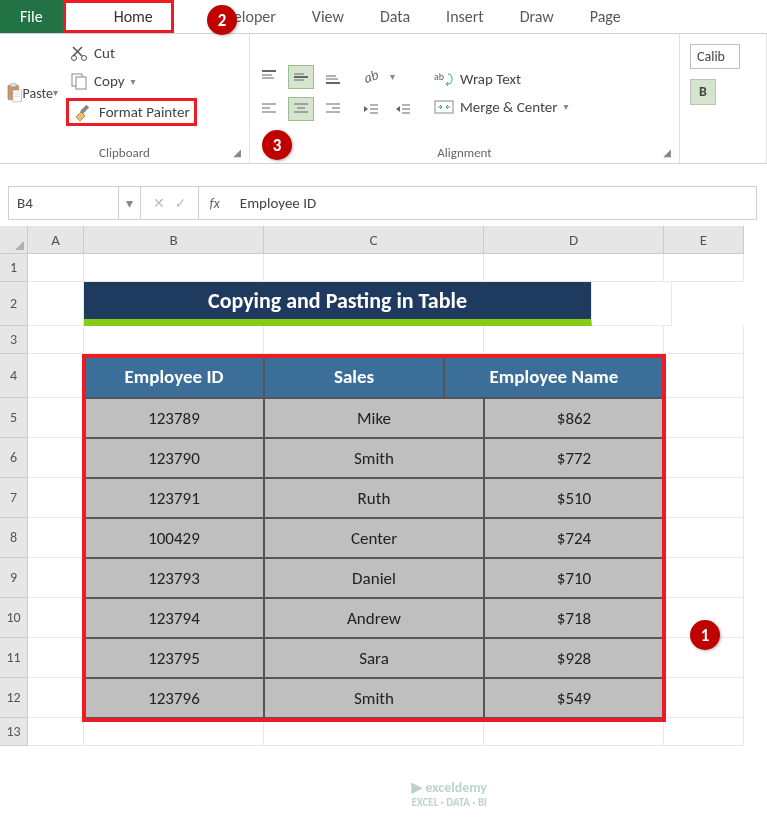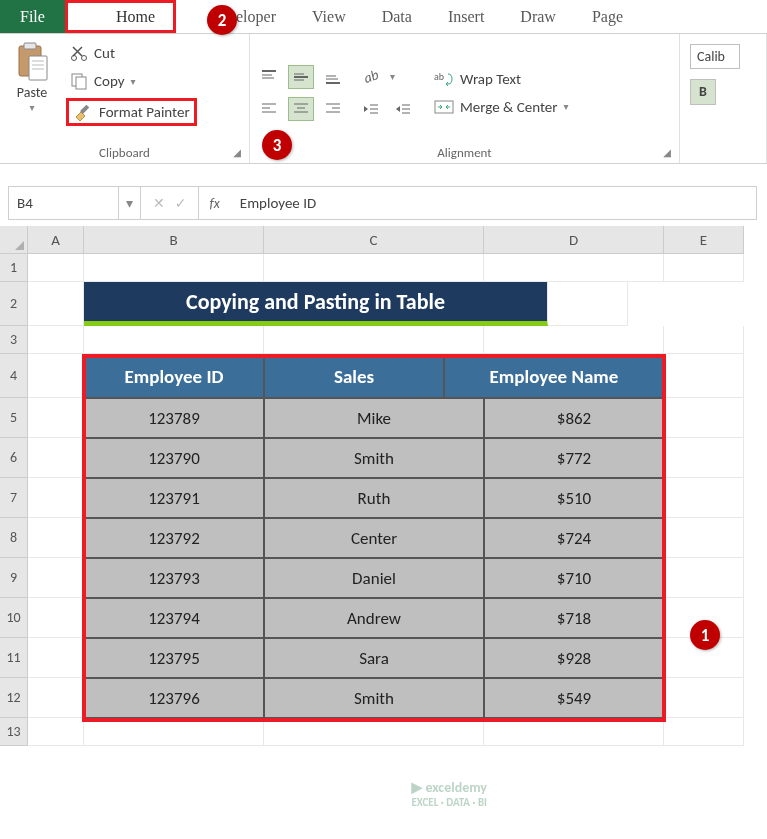--- a/index.html
+++ b/index.html
@@ -1,33 +1,33 @@
 <!DOCTYPE html>
 <html><head>
 <meta charset="utf-8">
 <style>
   * { box-sizing: border-box; margin: 0; padding: 0; }
   body { font-family: "Segoe UI", Calibri, Arial, sans-serif; font-size: 14px; background: #fff; width: 767px; height: 839px; overflow: hidden; position: relative; color: #444; }
 
   
   .ribbon-tabs { display: flex; align-items: stretch; height: 34px; border-bottom: 1.5px solid #d0d0d0; background: #fff; }
-  .ribbon-tab { padding: 0 18px; display: flex; align-items: center; font-size: 16px; color: #595959; cursor: pointer; font-family: Liberation Serif, serif; }
+  .ribbon-tab { padding: 0 18px; display: flex; align-items: center; font-size: 16px; color: #595959; cursor: pointer; }
   .ribbon-tab.file { background: #217346; color: #fff; font-weight: 400; padding: 0 20px; }
   .ribbon-tab.active { color: #333; padding-left: 48px; }
   .home-highlight { border: 3px solid #ed1c24; position: relative; }
 
   
   .ribbon-body { display: flex; height: 130px; border-bottom: 1.5px solid #d0d0d0; background: #fff; }
   .ribbon-group { display: flex; flex-direction: column; justify-content: space-between; border-right: 1.5px solid #e0e0e0; padding: 4px 6px 2px 6px; }
   .ribbon-group-label { text-align: center; font-size: 13px; color: #666; padding: 2px 0 1px 0; position: relative; }
   .ribbon-dialog-launcher { position: absolute; right: 2px; bottom: 2px; font-size: 10px; color: #888; }
 
   .clipboard-group { width: 250px; }
   .clipboard-content { display: flex; gap: 8px; flex: 1; padding-top: 2px; }
-  .paste-btn { display: flex; flex-direction: column; align-items: center; justify-content: flex-start; width: 52px; padding-top: 2px; }
+  .paste-btn { display: flex; flex-direction: row; align-items: center; justify-content: center; width: 52px; padding-top: 2px; }
   .paste-icon { width: 34px; height: 40px; }
   .paste-label { font-size: 14px; color: #444; margin-top: 2px; }
   .clip-right { display: flex; flex-direction: column; gap: 6px; padding-top: 2px; }
   .clip-item { display: flex; align-items: center; gap: 6px; font-size: 15px; color: #444; padding: 2px 4px; }
   .format-painter { border: 3px solid #ed1c24; }
 
   .alignment-group { width: 430px; }
   .align-content { display: flex; gap: 12px; flex: 1; padding-top: 4px; }
   .align-col { display: flex; flex-direction: column; gap: 8px; justify-content: center; }
   .align-row { display: flex; gap: 6px; }
@@ -59,21 +59,21 @@
   .cA { width: 56px; } .cB { width: 180px; } .cC { width: 220px; } .cD { width: 180px; } .cE { width: 80px; }
 
   .rows { }
   .row { display: flex; height: 40px; }
   .row.r1 { height: 28px; }
   .row.r3 { height: 28px; }
   .row-header { width: 28px; background: #e6e6e6; border-right: 1px solid #ccc; border-bottom: 1px solid #ccc; display: flex; align-items: center; justify-content: center; font-size: 14px; color: #555; }
   .cell { border-right: 1px solid #e8e8e8; border-bottom: 1px solid #e8e8e8; display:flex; align-items:center; }
 
   
-  .title-cell { background: #1f3a5f; color: #fff; font-weight: bold; width: 464px; text-align: center; font-size: 22px; justify-content:center; border-bottom: 5px solid #84cc16; }
+  .title-cell { background: #1f3a5f; color: #fff; font-weight: bold; width: 508px; text-align: center; font-size: 22px; justify-content:center; border-bottom: 7px solid #84cc16; }
   .selection-border { position: absolute; border: 4px solid #ed1c24; pointer-events: none; }
   .tbl-header { background: #3b6e99; color: #fff; font-weight: bold; font-size: 19px; text-align: center; justify-content:center; border: 1px solid #555;}
   .tbl-cell { background: #bfbfbf; color: #222; font-size: 17px; text-align: center; justify-content:center; border: 1px solid #555; }
 
   
   .callout { position: absolute; width: 30px; height: 30px; border-radius: 50%; background: #c00000; color: #fff; font-weight: bold; display: flex; align-items: center; justify-content: center; font-size: 17px; box-shadow: 1px 1px 3px rgba(0,0,0,0.3); z-index: 50; }
 
   
   .watermark { position: absolute; right: 280px; bottom: 30px; opacity: 0.3; font-size: 11px; color: #217346; text-align:center; font-weight:bold; }
 
@@ -329,21 +329,21 @@
         <div class="row-header">7</div>
         <div class="cell cA"></div>
       <div class="cell cB tbl-cell">123791</div>
       <div class="cell cC tbl-cell">Ruth</div>
       <div class="cell cD tbl-cell">$510</div>
         <div class="cell cE"></div>
       </div>
     <div class="row">
         <div class="row-header">8</div>
         <div class="cell cA"></div>
-      <div class="cell cB tbl-cell">123792</div>
+      <div class="cell cB tbl-cell">100429</div>
       <div class="cell cC tbl-cell">Center</div>
       <div class="cell cD tbl-cell">$724</div>
         <div class="cell cE"></div>
       </div>
     <div class="row">
         <div class="row-header">9</div>
         <div class="cell cA"></div>
       <div class="cell cB tbl-cell">123793</div>
       <div class="cell cC tbl-cell">Daniel</div>
       <div class="cell cD tbl-cell">$710</div>

